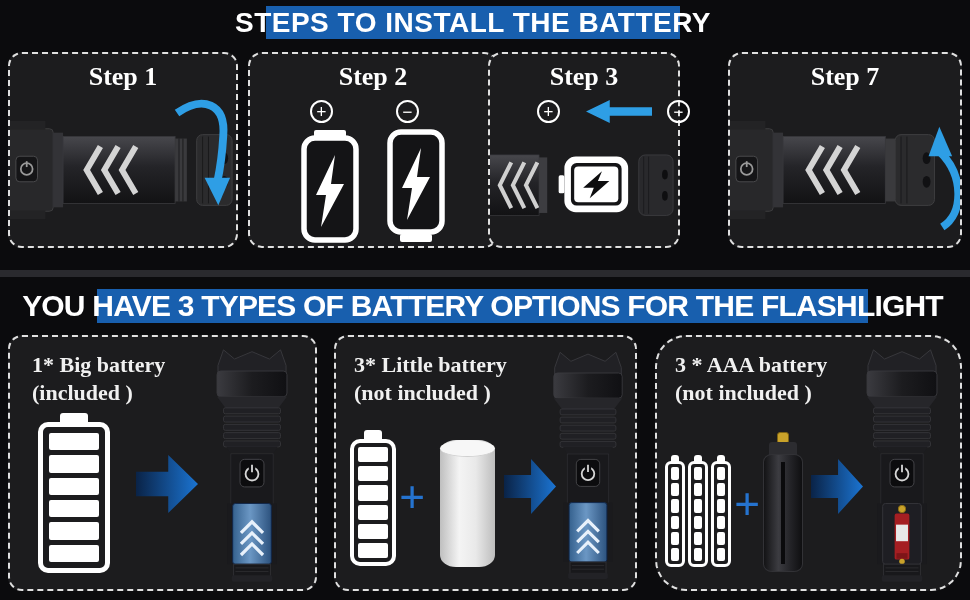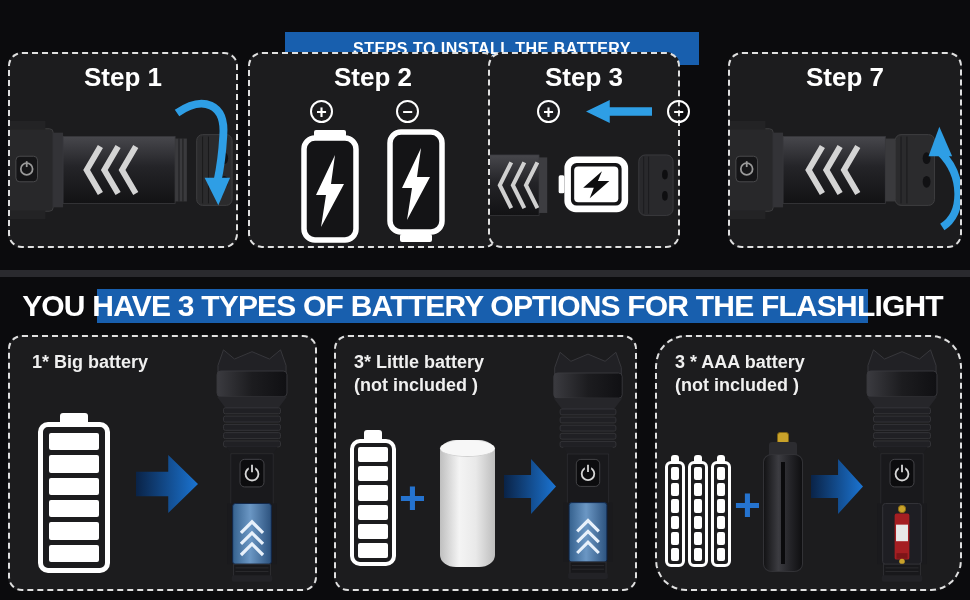--- a/index.html
+++ b/index.html
@@ -6,44 +6,44 @@
   .canvas {
     position:relative; width:970px; height:600px;
     background:#0b0b0d; overflow:hidden;
     font-family:"Liberation Sans", sans-serif;
   }
   .banner {
     position:absolute; background:#185fae; color:#fff; font-weight:bold;
     display:flex; align-items:center; justify-content:center;
     white-space:nowrap;
   }
-  #banner-install { left:285px; top:6px; width:414px; height:33px; font-size:16px; letter-spacing:.5px;margin-top:26px; }
+  #banner-install { left:266px; top:6px; width:414px; height:33px; font-size:28px; letter-spacing:.5px; }
   #banner-options { left:97px; top:289px; width:771px; height:34px; font-size:30px; letter-spacing:-0.8px; }
   .divider { position:absolute; left:0; top:270px; width:970px; height:7px; background:#2a2a2e; }
 
   .panel {
     position:absolute; background:#1c1c1e;
-    border:2px dashed #e0e0e0; border-radius:14px; box-sizing:border-box;
+    border:2px dashed #e0e0e0; border-radius:14px; box-sizing:border-box;font-family:Liberation Serif, serif;
   }
   .step-panel { top:52px; height:196px; }
   #step-panel-1 { left:8px;  width:230px; }
   #step-panel-2 { left:248px; width:250px; }
   #step-panel-3 { left:488px; width:192px; }
   #step-panel-4 { left:728px; width:234px; }
   .step-title {
     position:absolute; top:8px; left:0; width:100%;
     text-align:center; color:#fff; font-weight:bold; font-size:26px;
   }
   .step-art { position:absolute; left:0; top:38px; width:100%; height:156px; }
 
   .option-panel { top:335px; height:256px; }
   #option-panel-1 { left:8px;  width:309px; }
   #option-panel-2 { left:334px; width:303px; }
   #option-panel-3 { left:655px; width:307px;border-radius:31px; }
-  .option-heading { position:absolute; left:22px; top:14px; color:#f0f0f0; font-weight:bold; font-size:18px; line-height:1.25; }
+  .option-heading { position:absolute; left:22px; top:14px; color:#f0f0f0; font-weight:bold; font-size:22px; line-height:1.25; }
 
   
   .polarity {
     position:absolute; width:23px; height:23px; border:2.5px solid #fff; border-radius:50%;
     color:#fff; font-size:18px; font-weight:bold; display:flex; align-items:center; justify-content:center;
     box-sizing:border-box; line-height:1;
   }
   
   .arrow-left {
     position:absolute; background:#2e9ee5;
@@ -302,20 +302,21 @@
     </svg>
   </div>
 
   <div class="divider"></div>
 
   <div class="banner" id="banner-options">YOU HAVE 3 TYPES OF BATTERY OPTIONS FOR THE FLASHLIGHT</div>
 
   <div class="panel option-panel" id="option-panel-1">
     <div class="option-heading">
       <div>1* Big battery</div>
+      <div>(included )</div>
     </div>
     <div class="batt" style="left:28px; top:76px; width:72px; height:160px;">
       <div class="nub"></div>
       <div class="case">
         <div class="bar"></div>
           <div class="bar"></div>
           <div class="bar"></div>
         <div class="bar"></div>
           <div class="bar"></div>
           <div class="bar"></div>

